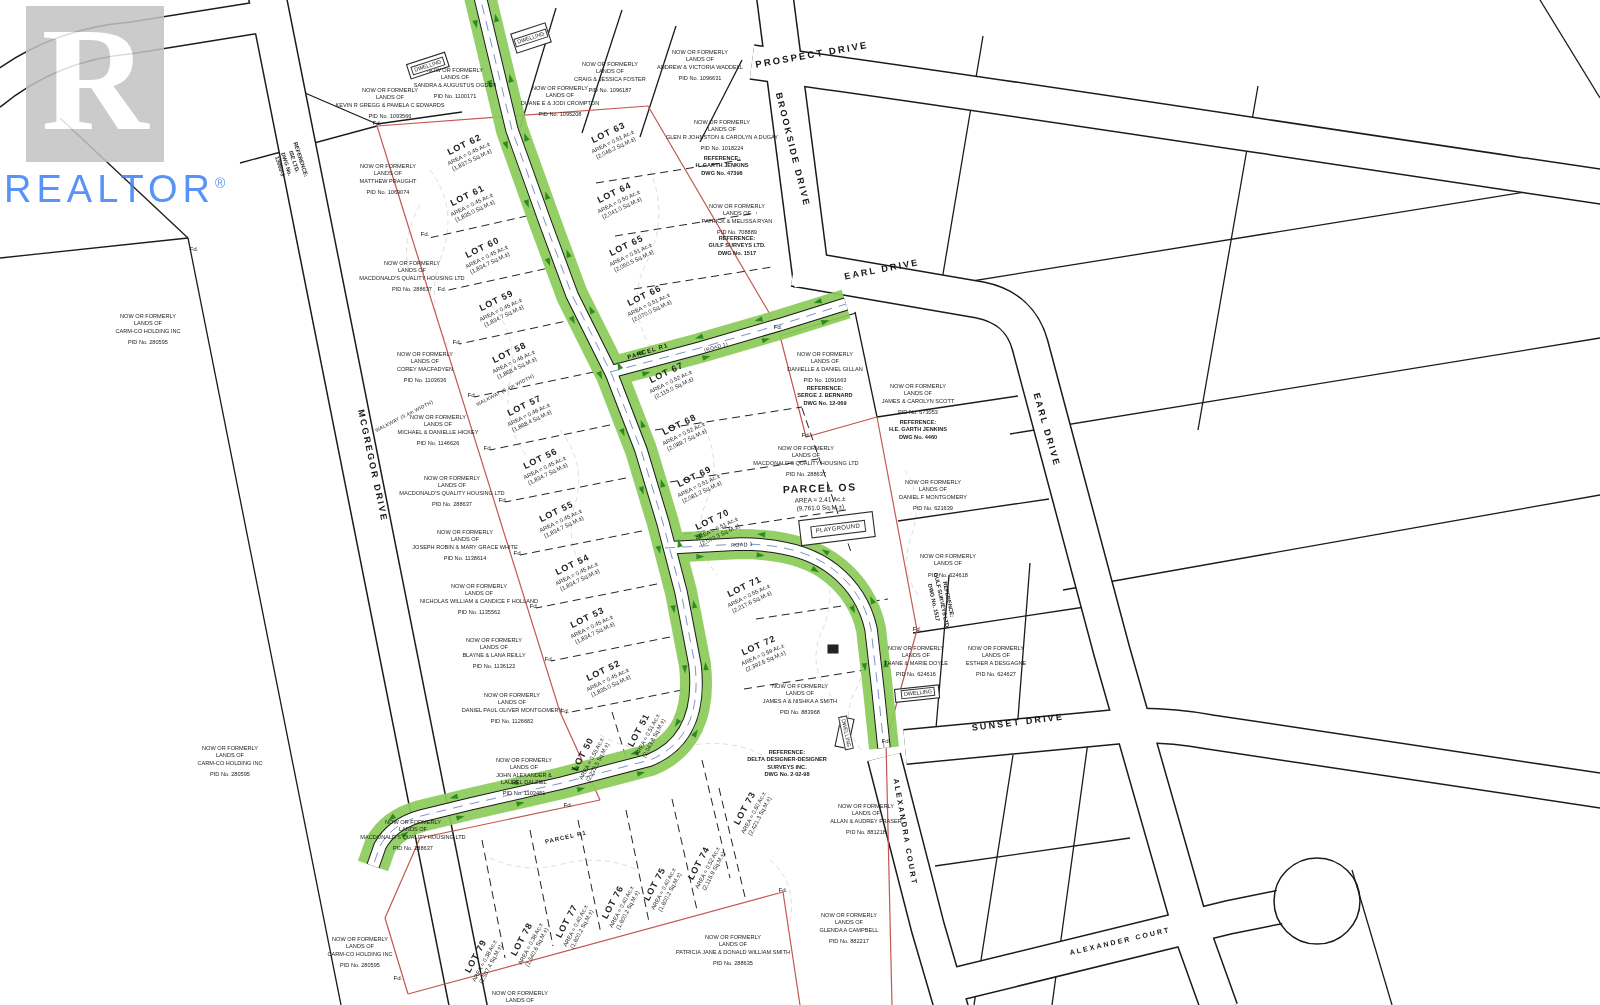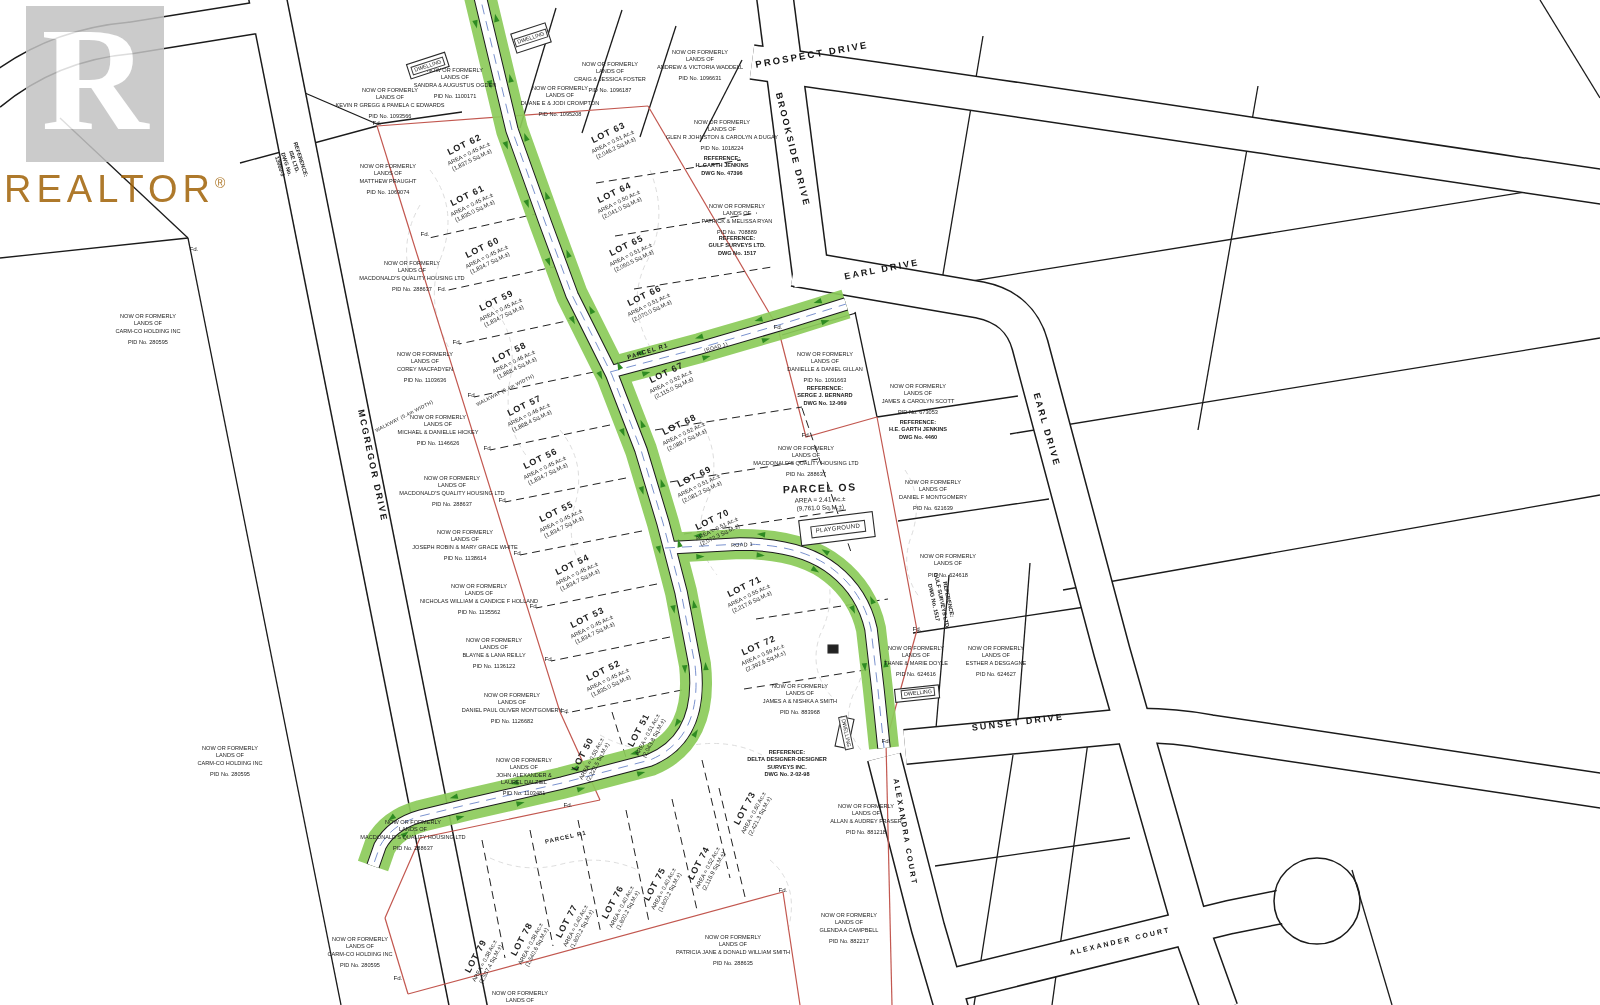--- a/index.html
+++ b/index.html
@@ -20,21 +20,21 @@
   .misc{font-size:6px;font-weight:700;letter-spacing:1px}
   .plain{font-weight:400;letter-spacing:.3px}
   .boxed{border:1px solid #333;background:#fff;padding:1px 4px}
   .fd{font-size:6.2px}
   .dw{font-size:5.4px;border:1px solid #3a3a3a;padding:0 2px;background:rgba(255,255,255,.9)}
   
   .wm{position:absolute;left:26px;top:6px;z-index:6;opacity:.85}
   .wm-logo{width:138px;height:156px;background:#c3c3c3;display:flex;align-items:center;justify-content:center}
   .wm-logo span{font-family:"Liberation Serif",serif;font-weight:700;font-size:148px;color:#fff;
                 line-height:.9;transform:translateY(-4px)}
-  .wm-text{margin:6px 0 0 -22px;font-size:38px;letter-spacing:5px;color:#a16207;font-weight:400}
+  .wm-text{margin:6px 0 0 -22px;font-size:38px;letter-spacing:5px;color:#3b82f6;font-weight:400}
   .wm-text sup{font-size:14px}
 </style>
 </head>
 <body>
 
 <div id="stage">
 
   <svg id="geom" width="1600" height="1005" viewBox="0 0 1600 1005">
     <g id="contours" stroke="#cccccc" stroke-width="0.9" fill="none" stroke-dasharray="5 4" opacity="0.75">
       <path d="M430,170 q30,40 10,90 q-15,45 10,90"></path>

